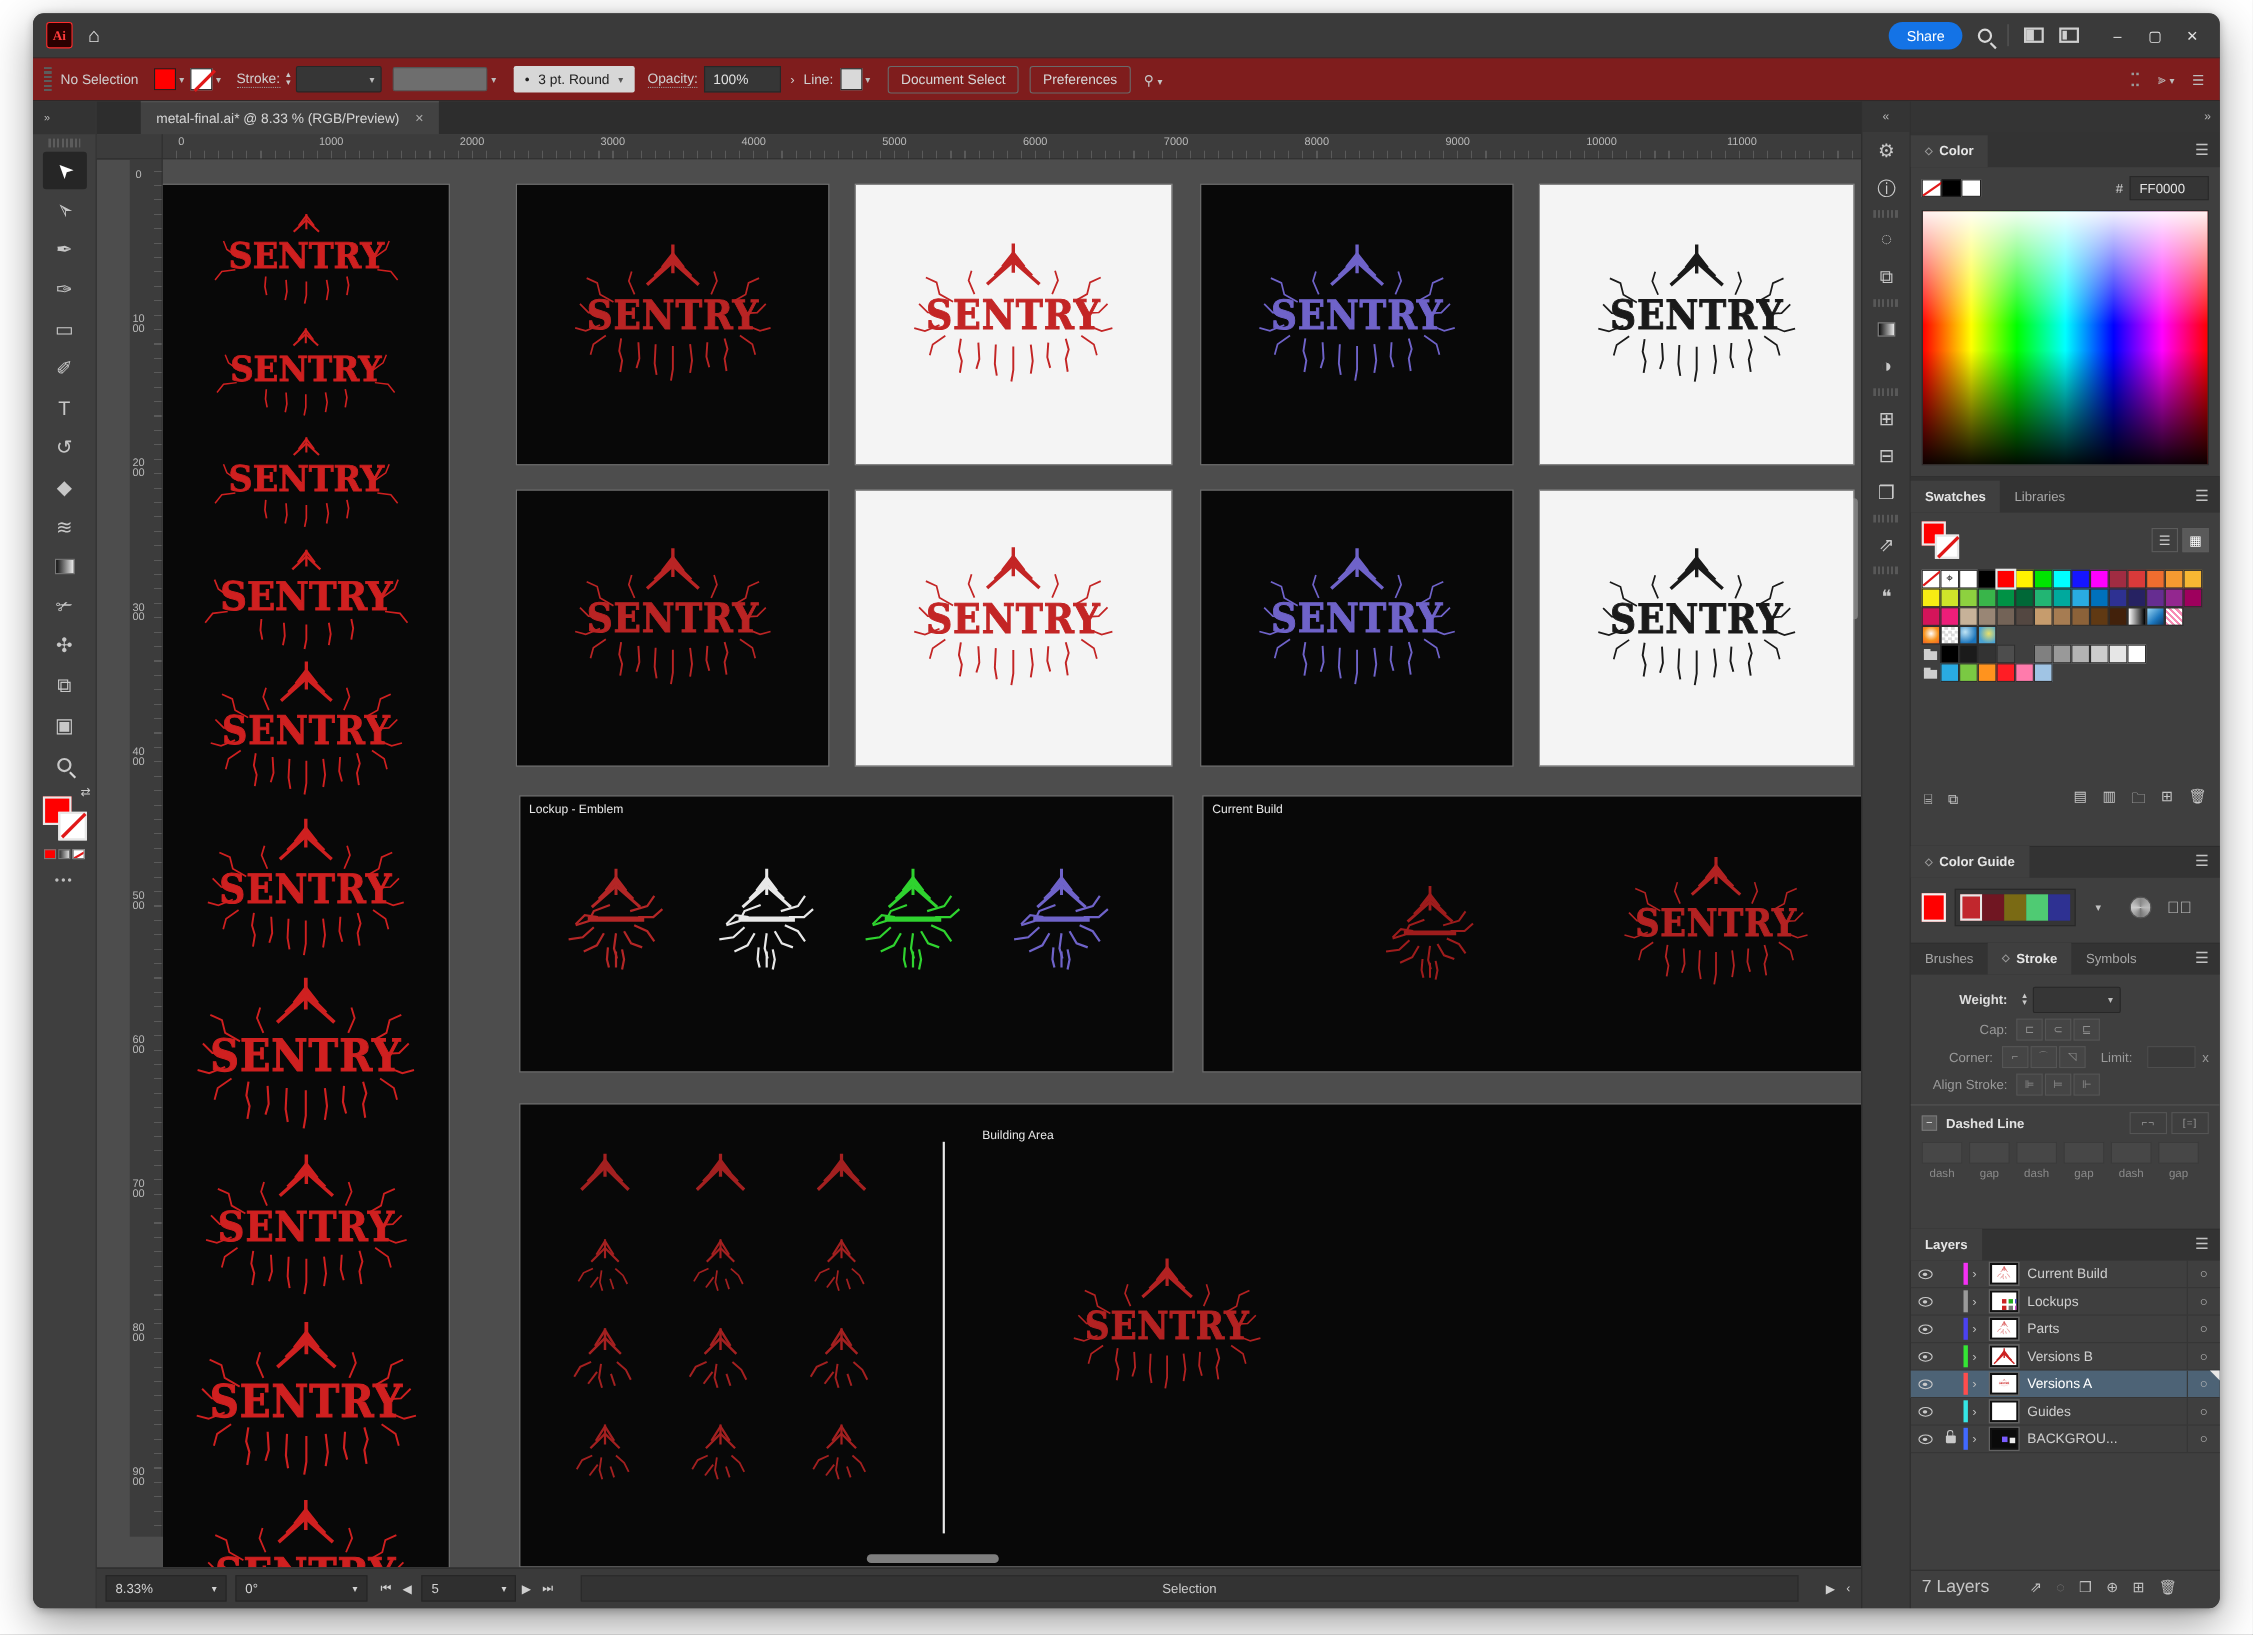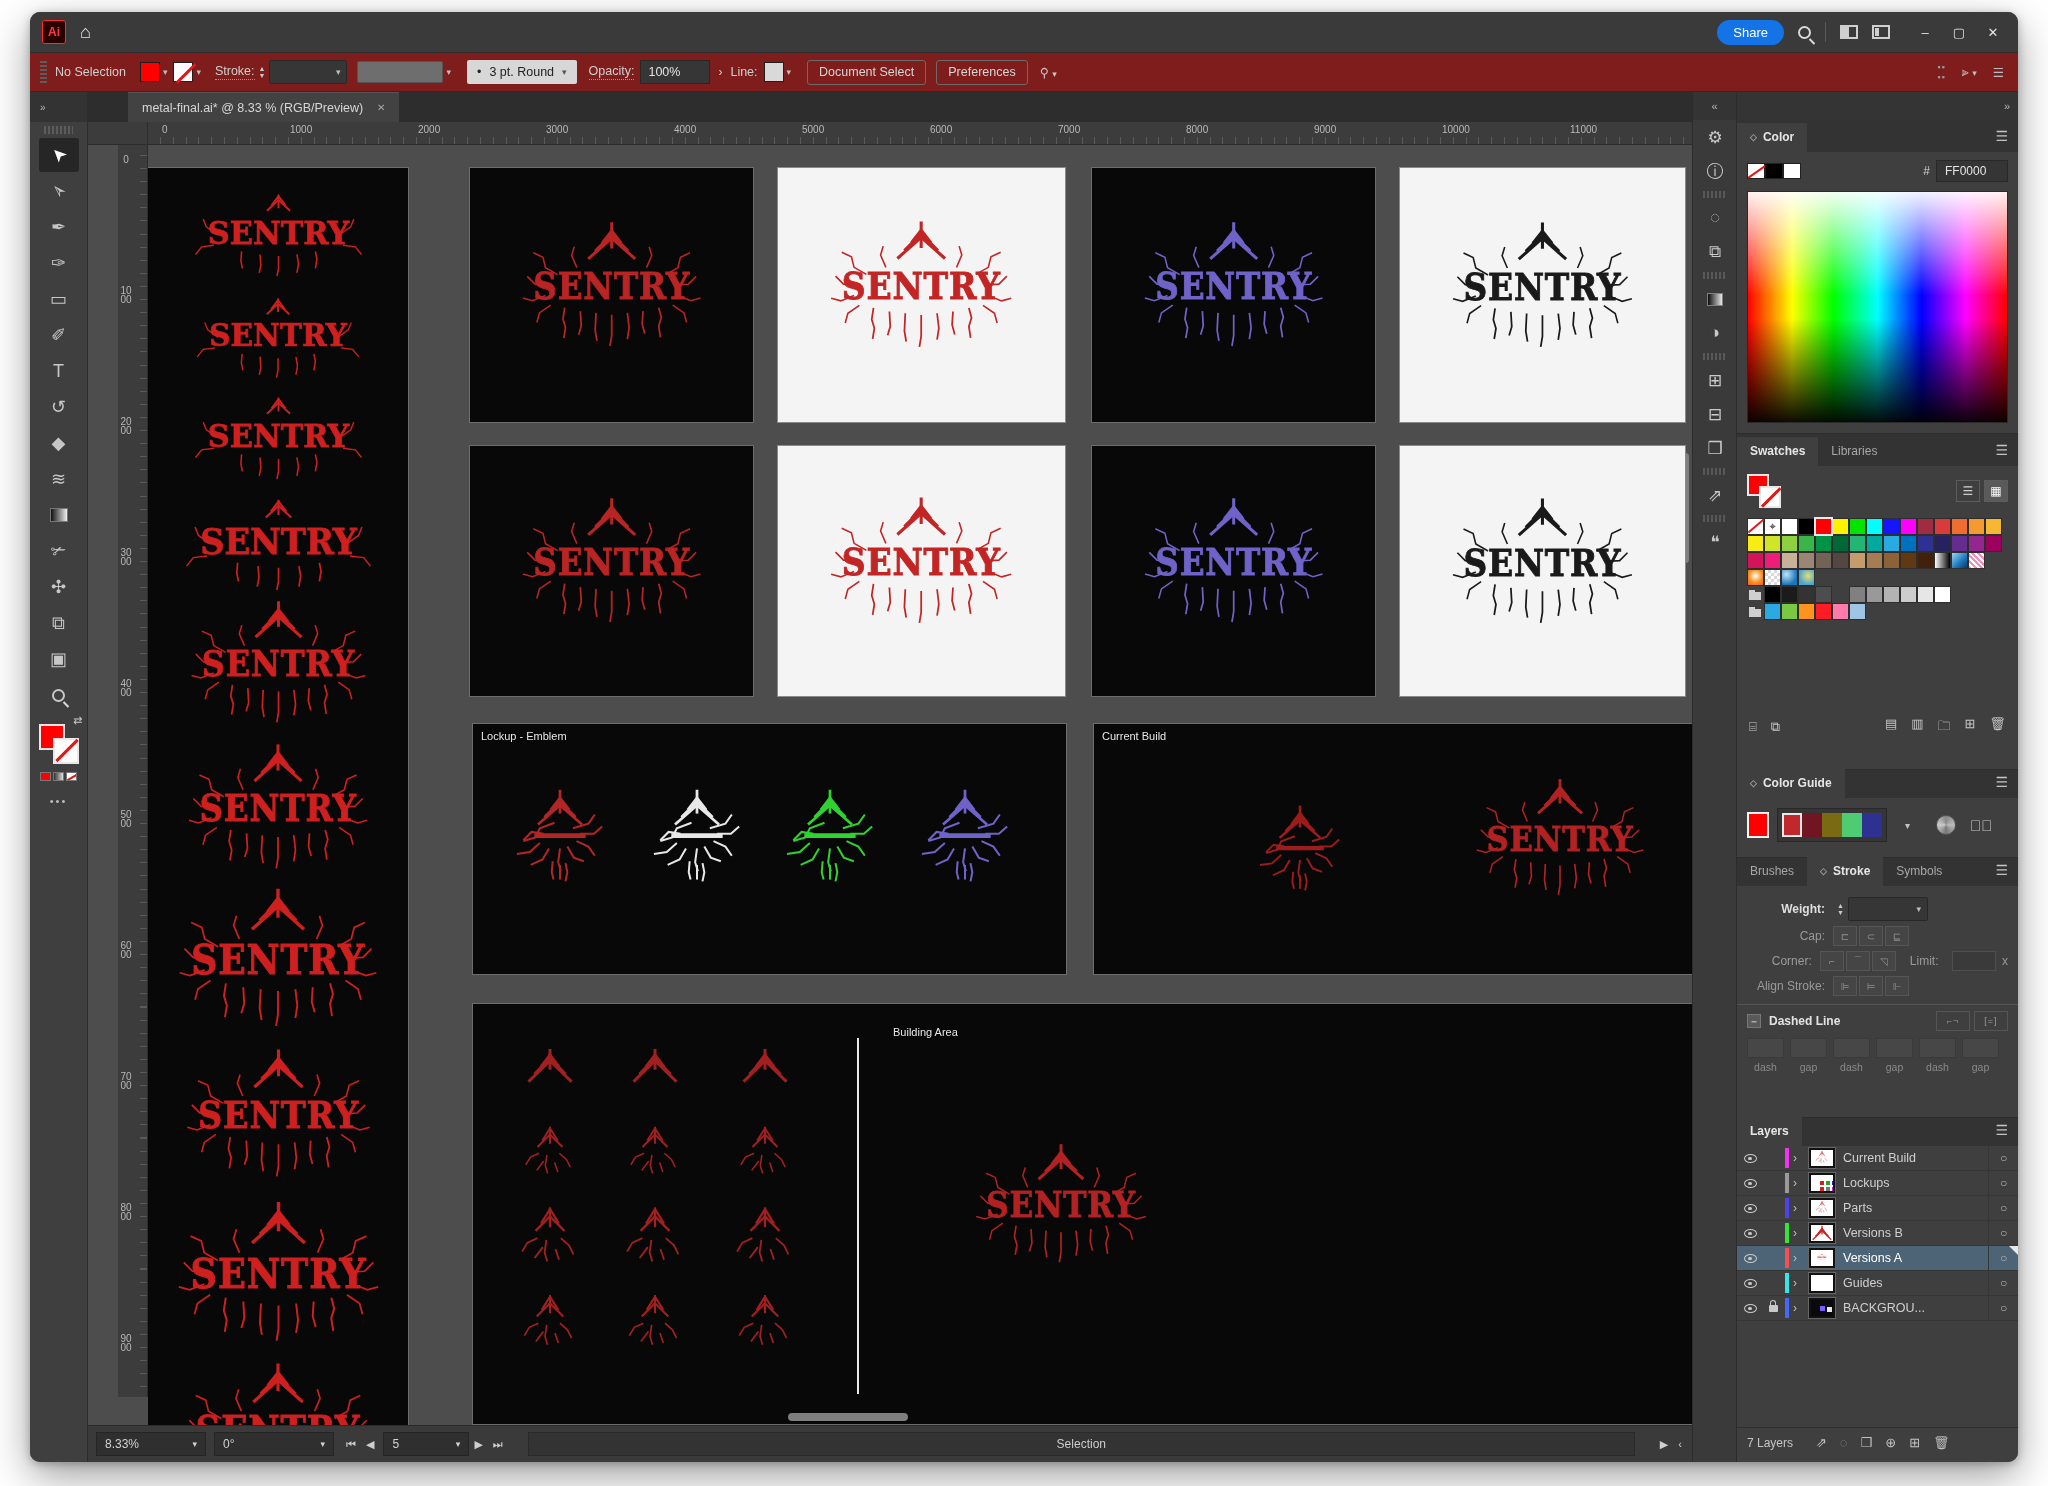--- a/index.html
+++ b/index.html
@@ -7,21 +7,21 @@
 
   #app { position:absolute; left:30px; top:12px; width:1988px; height:1450px;
          background:#3d3d3d; border-radius:10px; overflow:hidden;
          box-shadow:0 14px 40px rgba(0,0,0,.38), 0 2px 8px rgba(0,0,0,.25); }
 
   
   .titlebar { position:absolute; left:0; top:0; right:0; height:40px; background:#3a3a3a;
               display:flex; align-items:center; color:#d8d8d8; }
   .ai-logo { width:24px; height:24px; margin-left:12px; background:#2b0000; border:1.5px solid #ff2b2b;
              border-radius:3px; color:#ff3b3b; font-weight:bold; font-size:12px;
-             display:flex; align-items:center; justify-content:center; }
+             display:flex; align-items:center; justify-content:center;font-family:Liberation Serif, serif; }
   .home-ic { margin-left:14px; font-size:18px; color:#e0e0e0; }
   .menu { display:flex; margin-left:26px; gap:4px; }
   .menu-item { padding:4px 12px; font-size:14px; color:#dddddd; border-radius:3px; }
   .tb-right { margin-left:auto; display:flex; align-items:center; gap:14px; margin-right:10px; }
   .share-btn { background:#1473e6; color:#fff; font-size:13px; padding:5px 16px; border-radius:14px; }
   .mag { position:relative; width:13px; height:13px; border:2px solid #d8d8d8; border-radius:50%; display:inline-block; }
   .mag::after { content:""; position:absolute; width:2px; height:7px; background:#d8d8d8;
                 left:11px; top:10px; transform:rotate(-45deg); }
   .tb-sep { width:1px; height:20px; background:#5a5a5a; }
   .ws-ic { width:18px; height:14px; border:2px solid #cfcfcf; position:relative; }
@@ -204,21 +204,21 @@
   .lockic::before { content:""; position:absolute; left:1.2px; top:-5px; width:4.5px; height:5px; border:1.6px solid #c9c9c9; border-bottom:none; border-radius:4px 4px 0 0; }
   .l-bar { width:4px; align-self:stretch; margin:2px 4px 2px 2px; }
   .l-exp { width:16px; color:#bdbdbd; font-size:12px; }
   .l-thumb { width:26px; height:20px; background:#fff; border:2px solid #111; outline:1px solid #666; margin-right:8px;
              display:flex; align-items:center; justify-content:center; overflow:hidden; }
   .l-thumb.dark { background:#0a0a0a; }
   .l-name { flex:1; font-size:12.5px; white-space:nowrap; overflow:hidden; }
   .l-target { width:30px; text-align:center; color:#b9b9b9; border-left:1px solid #363636; align-self:stretch; line-height:25px; }
   .layers-bottom { position:absolute; left:0; right:0; bottom:0; height:30px; border-top:1px solid #2e2e2e;
                    display:flex; align-items:center; gap:13px; padding:0 10px; color:#c2c2c2; font-size:13px; }
-  .layers-bottom .cnt { font-size:12px; color:#c6c6c6; margin-right:10px; }
+  .layers-bottom .cnt { font-size:16px; color:#c6c6c6; margin-right:24px; }
 
   .dotdots { color:#9a9a9a; font-size:9px; letter-spacing:1px; }
   svg.logo { display:block; }
 </style>
 </head>
 <body>
 
 <svg width="0" height="0" style="position:absolute">
   <defs>
     <g id="g-chev">

